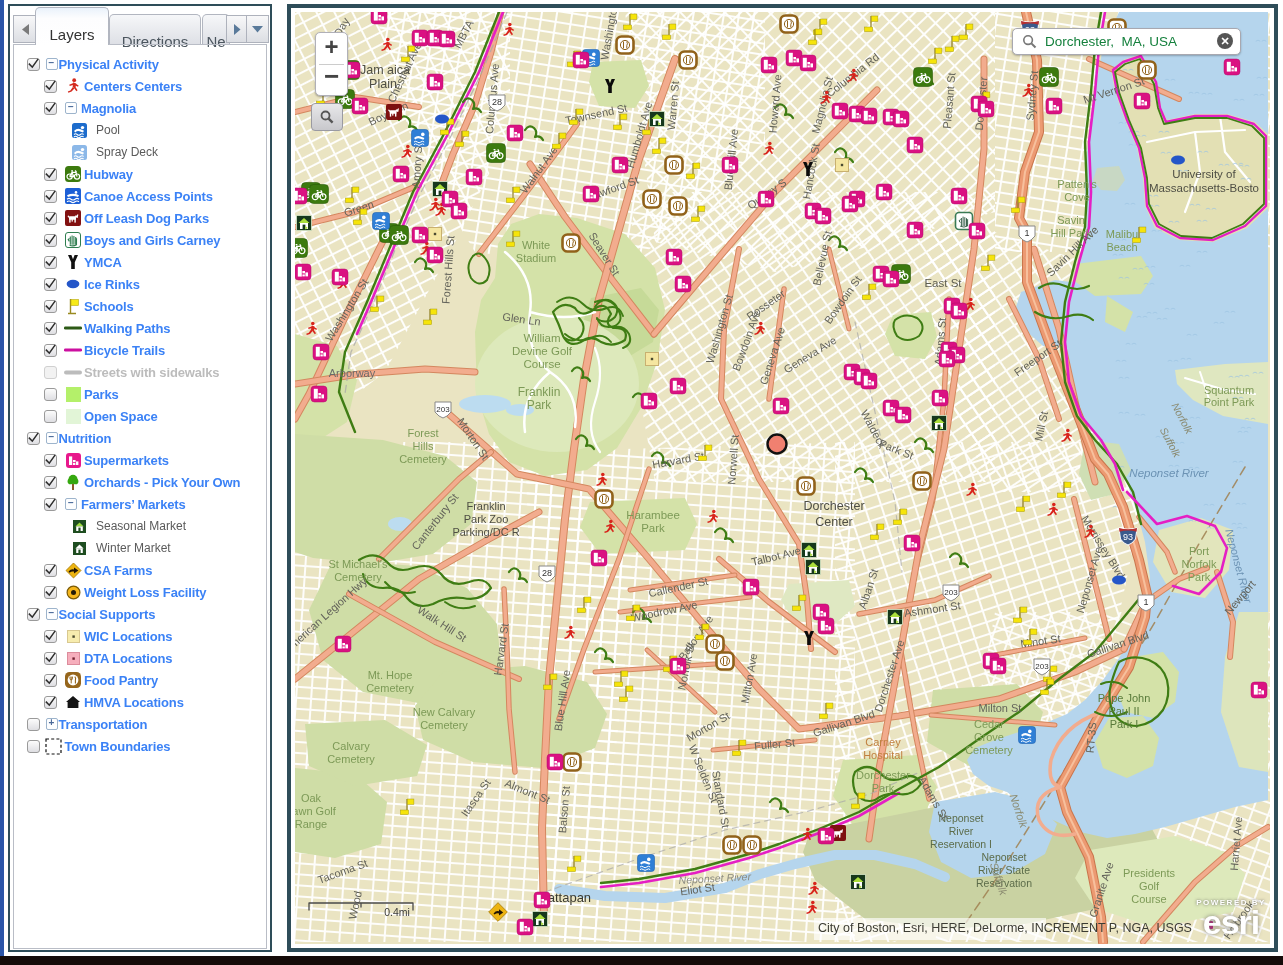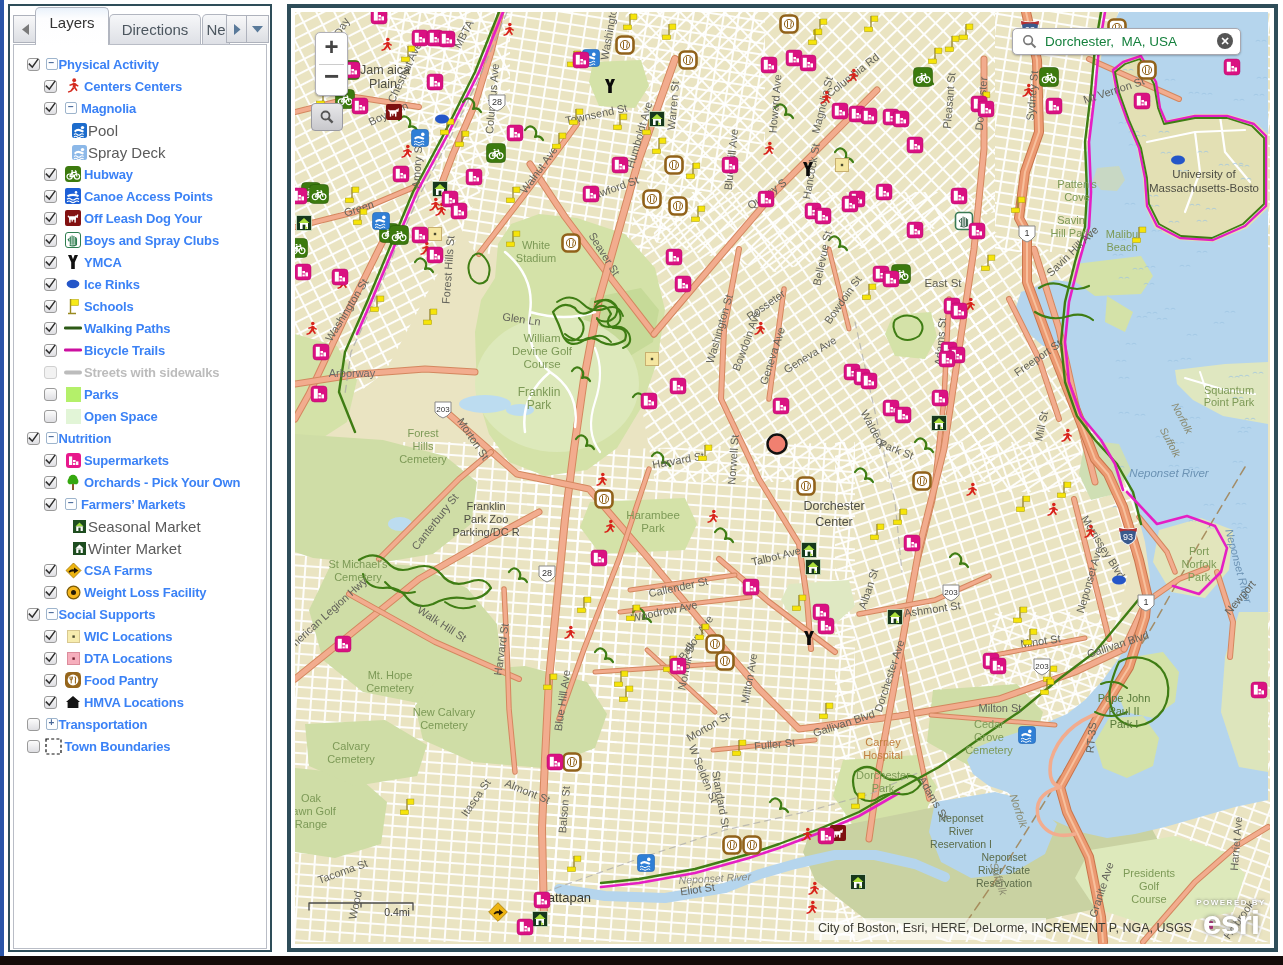--- a/index.html
+++ b/index.html
@@ -14,28 +14,28 @@
 .cb svg{overflow:visible;margin-top:-2px}
 .cbg{background:#f2f2f2;border-color:#d0d0d0;}
 .exp{width:10px;height:10px;border:1px solid #9db4cc;border-radius:2px;background:#fdfeff;color:#4a6a9a;
  font:bold 10px/8px "Liberation Sans",sans-serif;text-align:center;display:inline-block;flex:none;}
 .ic{display:inline-flex;flex:none;}
 .icbox{width:22px;margin-left:5px;display:inline-flex;justify-content:center;flex:none;}
 .icbox2{width:18px;margin-left:8px;display:inline-flex;justify-content:center;flex:none;}
 .gap{display:inline-block;flex:none;}
 .lbl{font-weight:bold;font-size:13px;color:#3b82f6;letter-spacing:-0.15px;}
 .lbl.g{color:#bcbcbc;}
-.lbl2{font-size:15px;color:#5a5a5a;margin-left:0;}
+.lbl2{font-size:12px;color:#5a5a5a;margin-left:8px;}
 
 .tabbtn{position:absolute;border:1px solid #aeb2bc;background:linear-gradient(#f8f8f9,#dcdee3);
  display:flex;align-items:center;justify-content:center;}
 .tab{position:absolute;border:1px solid #b2b6c0;border-bottom:none;border-radius:5px 5px 0 0;
  background:linear-gradient(#f6f7f9,#dddfe5);font-size:15px;color:#4c565f;
  display:flex;align-items:flex-start;justify-content:center;}
-.tab span{margin-top:6px}
+.tab span{margin-top:18px}
 .tab.active{background:linear-gradient(#eaf2fb 0%,#fdfdfe 28%,#ffffff 100%);color:#333;z-index:3;}
 #mappanel{position:absolute;left:287px;top:4px;width:983px;height:940px;border:4px solid #2e4d59;background:#fff;}
 #mapc{position:absolute;left:4px;top:4px;width:975px;height:932px;overflow:hidden;background:#ece7c8;}
 </style></head>
 <body>
 <div id="page">
 <div id="bluestrip"></div>
 <div id="sidebar">
 <div class="tabbtn" style="left:3px;top:9px;width:22px;height:26px">
         <svg width="9" height="11" viewBox="0 0 9 11">
@@ -170,39 +170,39 @@
               <rect x="4" y="6.2" width="7" height="3.6" rx="1"></rect>
               <rect x="4.2" y="9" width="1.4" height="3.6"></rect>
               <rect x="9.4" y="9" width="1.4" height="3.6"></rect>
               <rect x="6.6" y="9" width="1.2" height="2.6"></rect>
               <path d="M10.6 6.8 L12.6 4.2 L13.4 4.8 L12.4 7.4 Z"></path>
               <path d="M10.4 5.2 L13 6.6 L12.6 8 L10 7 Z"></path>
               <path d="M3.2 5.2 L4.6 6.8 L4 8 L2.6 6.4 Z"></path>
             </g>
           </svg>
         </span>
-        <span class="lbl">Off Leash Dog Your</span>
+        <span class="lbl">Off Leash Dog Parks</span>
       </div>
 <div class="row" style="top:223.0px;left:34px">
         <span class="cb">
           <svg width="13" height="13" viewBox="0 0 13 13">
             <path d="M2.4 6.0 L5.2 9.0 L10.6 1.4 L11.8 2.3 L5.4 11.2 L1.3 7.2 Z" fill="#2d2d2d"></path>
           </svg>
         </span>
         <span class="icbox">
           <svg width="16" height="16" viewBox="0 0 16 16" style="display:block">
             <rect x="0.5" y="0.5" width="15" height="15" rx="2.5" fill="#fff" stroke="#2e7d4f"></rect>
             <g stroke="#2e7d4f" stroke-width="1.1" fill="none">
               <path d="M5.3 12.8 L5.3 4.6 M7.1 12.8 L7.1 3.6 M8.9 12.8 L8.9 4.0 M10.7 12.8 L10.7 5.0"></path>
               <path d="M4.4 9.4 L3.2 7.6 L4.5 6.4"></path>
               <path d="M4.6 13.2 Q8 14.8 11.5 12.8 L11.5 6.2"></path>
             </g>
           </svg>
         </span>
-        <span class="lbl">Boys and Spray Clubs</span>
+        <span class="lbl">Boys and Girls Carney</span>
       </div>
 <div class="row" style="top:245.0px;left:34px">
         <span class="cb">
           <svg width="13" height="13" viewBox="0 0 13 13">
             <path d="M2.4 6.0 L5.2 9.0 L10.6 1.4 L11.8 2.3 L5.4 11.2 L1.3 7.2 Z" fill="#2d2d2d"></path>
           </svg>
         </span>
         <span class="icbox">
           <svg width="14" height="16" viewBox="0 0 14 16" style="display:block">
             <path d="M2 1 L5.4 1 L7 5.2 L8.6 1 L12 1 L8.8 8.2 L8.8 15 L5.2 15 L5.2 8.2 Z" fill="#111"></path>

